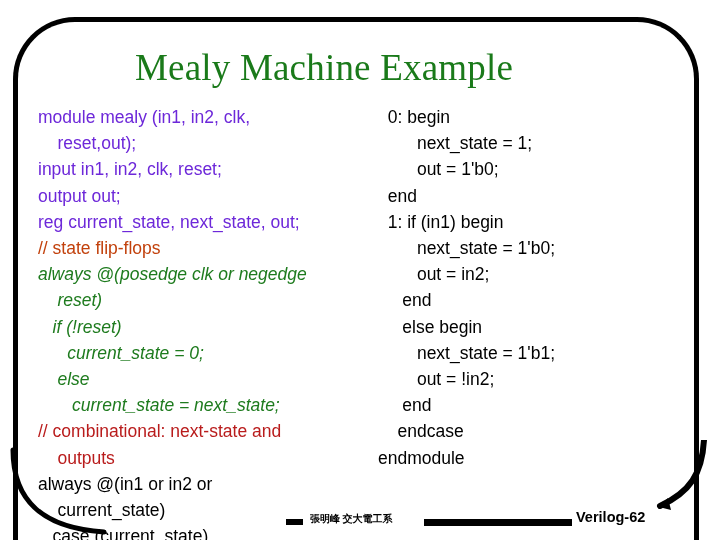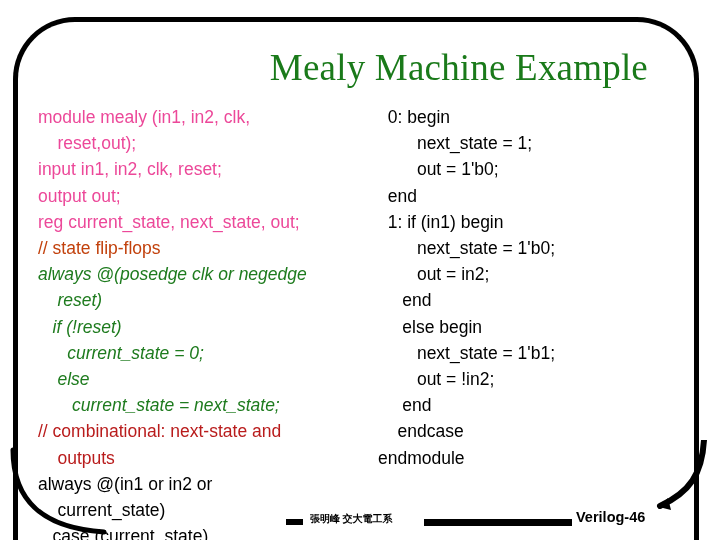--- a/index.html
+++ b/index.html
@@ -50,21 +50,21 @@
     height: 110px;
     pointer-events: none;
   }
 
   
   .title {
     position: absolute;
     left: 0;
     top: 46px;
     width: 648px;
-    text-align: right;
+    text-align: center;
     font-family: "Liberation Serif", serif;
     font-size: 37px;
     line-height: 44px;
     color: #1A7A1A;
     letter-spacing: 0.2px;
     white-space: nowrap;
   }
 
   
   .code-col {
@@ -73,21 +73,21 @@
     font-size: 17.5px;
     line-height: 26.2px;
     white-space: pre;
     font-weight: 400;
   }
   #left-col  { left: 38px;  top: 104px; width: 330px; }
   #right-col { left: 378px; top: 104px; width: 300px; }
 
   .code-line { display: block; white-space: pre; }
 
-  .c-black  { color: #ec4899; }
+  .c-black  { color: #6d28d9; }
   .c-ltgrn  { color: #c2410c; }
   .c-grn    { color: #1E7B1E; font-style: italic; }
   .c-ltblue { color: #b91c1c; }
   .c-navy   { color: #000000; }
 
   
   .footer-dash {
     position: absolute;
     left: 286px;
     top: 519px;
@@ -144,15 +144,15 @@
 
   <div class="title" style="color: rgb(26, 122, 26);">Mealy Machine Example</div>
 
   <div class="code-col" id="left-col"><span class="code-line c-black">module mealy (in1, in2, clk,</span><span class="code-line c-black">    reset,out);</span><span class="code-line c-black">input in1, in2, clk, reset;</span><span class="code-line c-black">output out;</span><span class="code-line c-black">reg current_state, next_state, out;</span><span class="code-line c-ltgrn">// state flip-flops</span><span class="code-line c-grn">always @(posedge clk or negedge</span><span class="code-line c-grn">    reset)</span><span class="code-line c-grn">   if (!reset)</span><span class="code-line c-grn">      current_state = 0;</span><span class="code-line c-grn">    else</span><span class="code-line c-grn">       current_state = next_state;</span><span class="code-line c-ltblue">// combinational: next-state and</span><span class="code-line c-ltblue">    outputs</span><span class="code-line c-navy">always @(in1 or in2 or</span><span class="code-line c-navy">    current_state)</span><span class="code-line c-navy">   case (current_state)</span></div>
 
   <div class="code-col" id="right-col"><span class="code-line c-navy">  0: begin</span><span class="code-line c-navy">        next_state = 1;</span><span class="code-line c-navy">        out = 1'b0;</span><span class="code-line c-navy">  end</span><span class="code-line c-navy">  1: if (in1) begin</span><span class="code-line c-navy">        next_state = 1'b0;</span><span class="code-line c-navy">        out = in2;</span><span class="code-line c-navy">     end</span><span class="code-line c-navy">     else begin</span><span class="code-line c-navy">        next_state = 1'b1;</span><span class="code-line c-navy">        out = !in2;</span><span class="code-line c-navy">     end</span><span class="code-line c-navy">    endcase</span><span class="code-line c-navy">endmodule</span></div>
 
   <div class="footer-dash"></div>
   <div class="footer-cjk">張明峰 交大電工系</div>
   <div class="footer-rule"></div>
-  <div class="footer-page">Verilog-46</div>
+  <div class="footer-page">Verilog-62</div>
 
 </div>
 
 </body></html>

